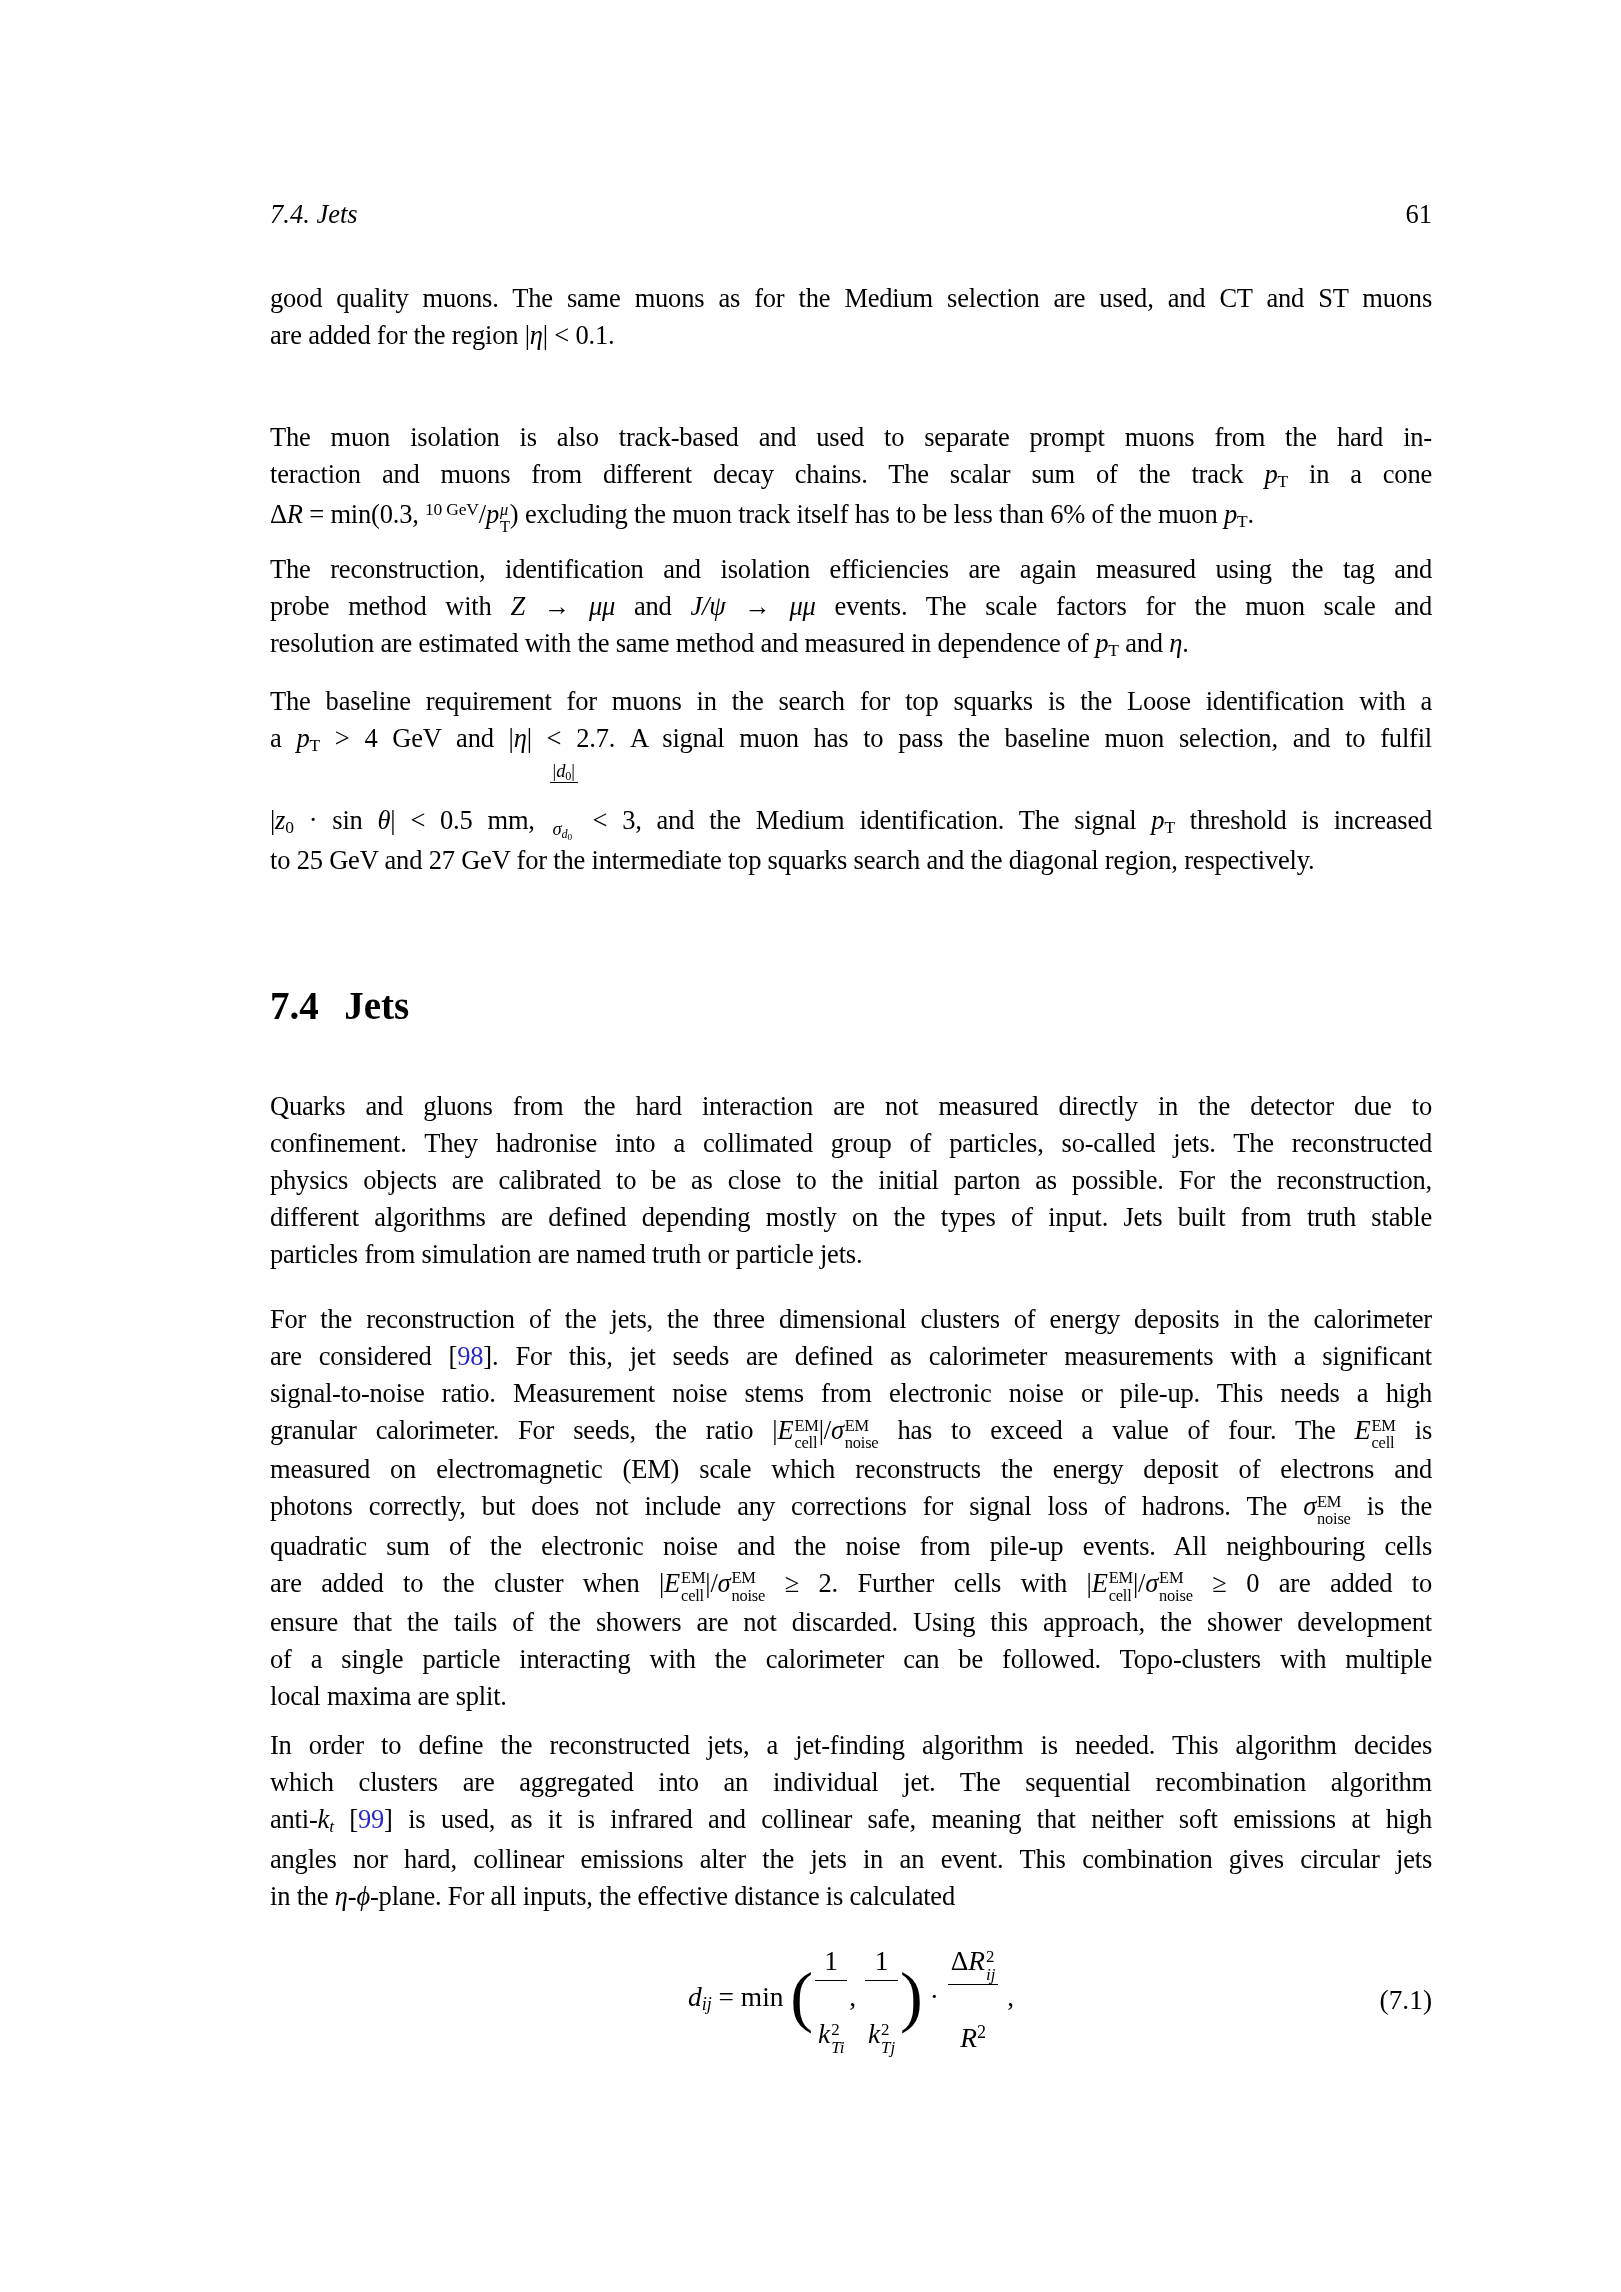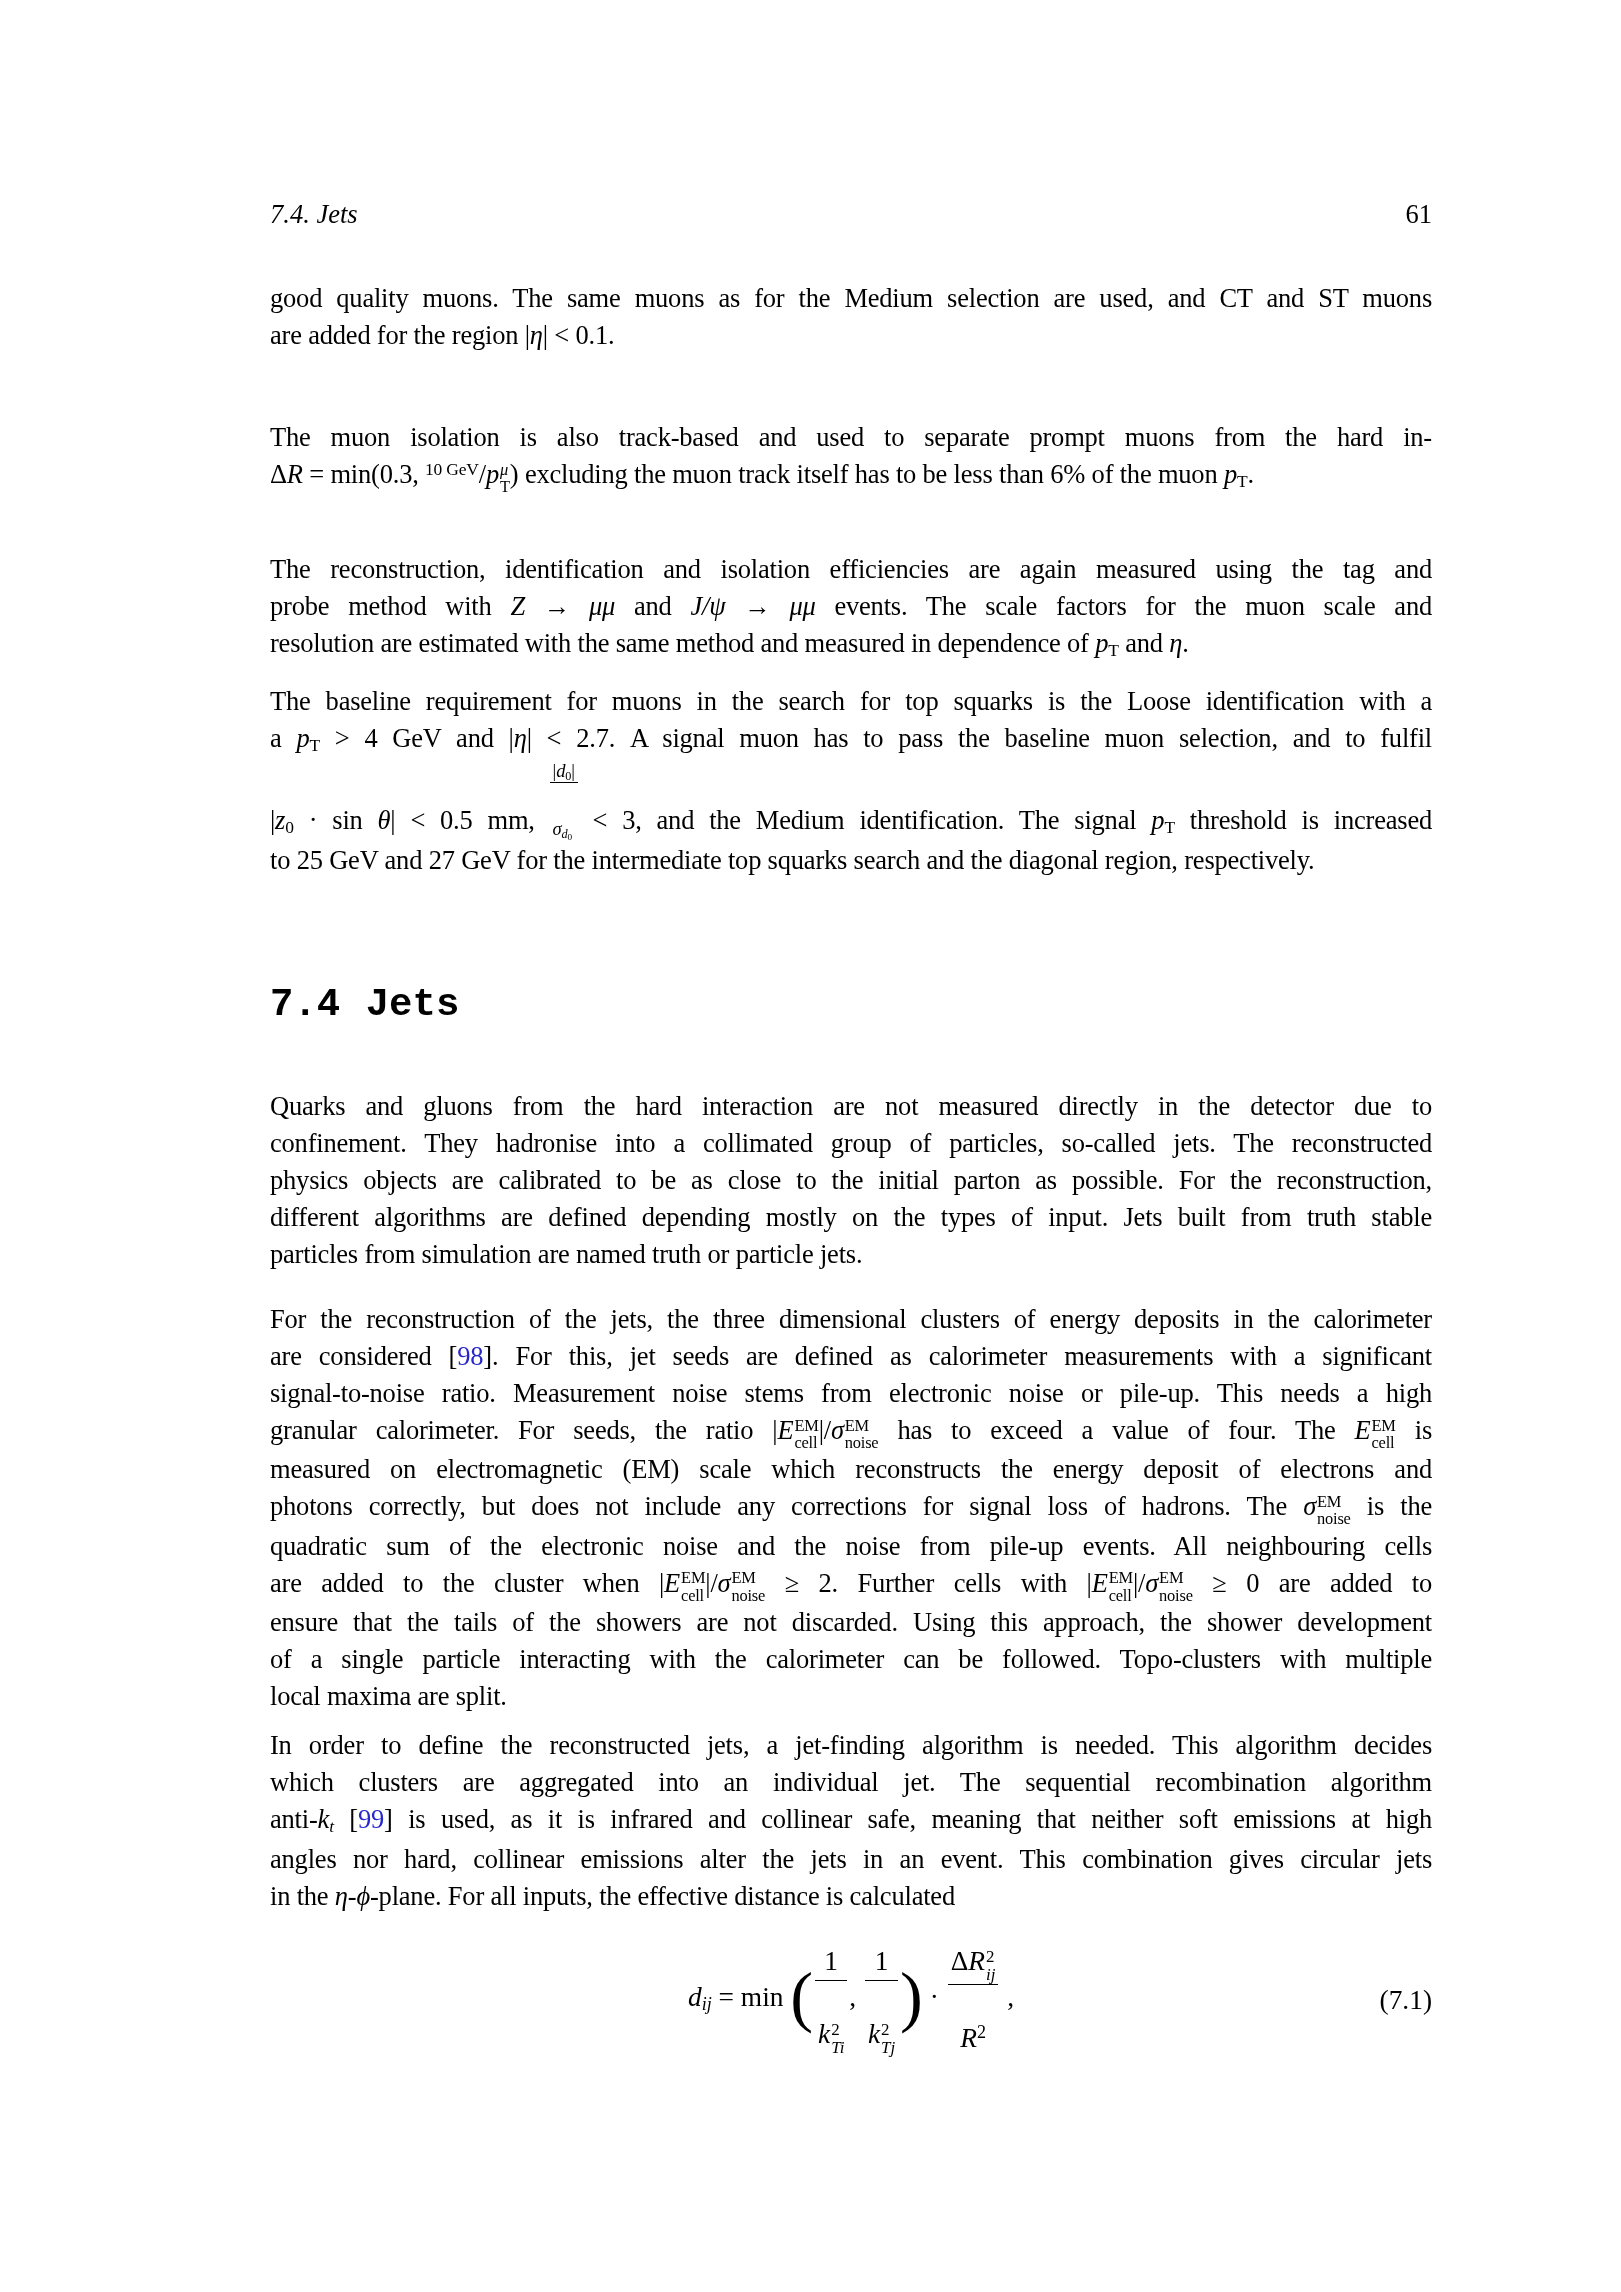--- a/index.html
+++ b/index.html
@@ -16,21 +16,21 @@
   }
   .rh-left { font-style:italic; }
   .para {
     position:absolute; left:270px; width:1162px;
     font-size:26.5px; letter-spacing:-0.2px;
   }
   .line { text-align:justify; text-align-last:justify; line-height:37px; }
   .line.last { text-align-last:left; }
   .section-heading {
     position:absolute; left:270px; top:982px; width:1162px;
-    font-size:39px; font-weight:bold; line-height:47px; letter-spacing:0;font-family:Liberation Mono, monospace;
+    font-size:39px; font-weight:bold; line-height:47px; letter-spacing:0;
   }
   .sec-num { margin-right:25.5px; }
   
   .r-i { font-style:italic; }
   .r-sup { font-size:66%; position:relative; top:-0.48em; }
   .r-sub { font-size:66%; position:relative; top:0.22em; }
   .r-subi { font-size:66%; position:relative; top:0.22em; font-style:italic; }
   .r-subsub { font-size:50%; position:relative; top:0.55em; }
   .r-cite { color:var(--cite); }
   .r-bigp { font-size:250%; font-weight:300; vertical-align:middle; position:relative; top:-0.06em; line-height:0; }
@@ -56,20 +56,21 @@
     <span class="rh-left">7.4. Jets</span>
     <span class="rh-right">61</span>
   </div>
 
   <div class="para" style="top:280px">
       <div class="line"><span>good quality muons. The same muons as for the Medium selection are used, and CT and ST muons</span></div>
       <div class="line last"><span>are added for the region |</span><span class="r-i">η</span><span>| &lt; 0.1.</span></div>
     </div>
   <div class="para" style="top:419px">
       <div class="line"><span>The muon isolation is also track-based and used to separate prompt muons from the hard in-</span></div>
+      <div class="line"><span>teraction and muons from different decay chains. The scalar sum of the track </span><span class="r-i">p</span><span class="r-sub">T</span><span> in a cone</span></div>
       <div class="line last"><span>Δ</span><span class="r-i">R</span><span> = min(0.3, </span><span class="r-sup">10 GeV</span><span>/</span><span class="r-i">p</span><span class="ss"><span class="ss-t it">μ</span><span class="ss-b">T</span></span><span>) excluding the muon track itself has to be less than 6% of the muon </span><span class="r-i">p</span><span class="r-sub">T</span><span>.</span></div>
     </div>
   <div class="para" style="top:551px">
       <div class="line"><span>The reconstruction, identification and isolation efficiencies are again measured using the tag and</span></div>
       <div class="line"><span>probe method with </span><span class="r-i">Z</span><span> → </span><span class="r-i">μμ</span><span> and </span><span class="r-i">J/ψ</span><span> → </span><span class="r-i">μμ</span><span> events. The scale factors for the muon scale and</span></div>
       <div class="line last"><span>resolution are estimated with the same method and measured in dependence of </span><span class="r-i">p</span><span class="r-sub">T</span><span> and </span><span class="r-i">η</span><span>.</span></div>
     </div>
   <div class="para" style="top:683px">
       <div class="line"><span>The baseline requirement for muons in the search for top squarks is the Loose identification with a</span></div>
       <div class="line"><span>a </span><span class="r-i">p</span><span class="r-sub">T</span><span> &gt; 4 GeV and |</span><span class="r-i">η</span><span>| &lt; 2.7. A signal muon has to pass the baseline muon selection, and to fulfil</span></div>

